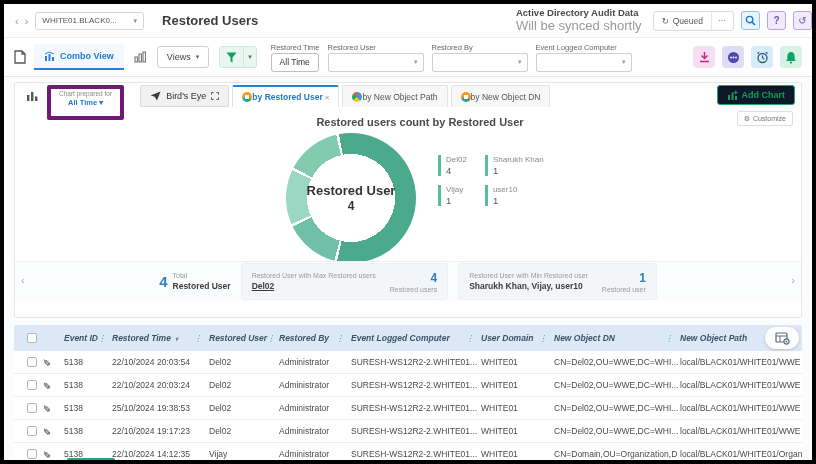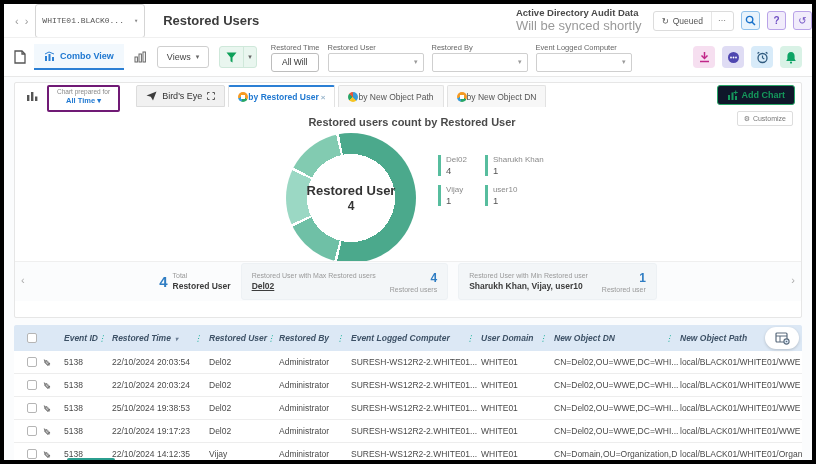--- a/index.html
+++ b/index.html
@@ -2,21 +2,21 @@
 <html><head>
 <meta charset="utf-8">
 <style>
   * { margin:0; padding:0; box-sizing:border-box; }
   html,body { width:816px; height:464px; font-family:"Liberation Sans", sans-serif; background:#000; }
   #frame { position:relative; width:816px; height:464px; border:4px solid #000; background:#fff; overflow:hidden; }
 
   
   .app-header { position:absolute; left:0; top:0; width:808px; height:33px; background:#fff; display:flex; align-items:center; padding:0 8px; }
   .nav-arrow { color:#999; font-size:11px; padding:0 3px; cursor:pointer; }
-  .domain-select { display:flex; align-items:center; gap:10px; border:1px solid #d5d5d5; border-radius:3px; height:34px; padding:0 6px; font-size:8px; color:#555; margin-left:4px;font-family:Liberation Mono, monospace; }
+  .domain-select { display:flex; align-items:center; gap:17px; border:1px solid #d5d5d5; border-radius:3px; height:18px; padding:0 6px; font-size:8px; color:#555; margin-left:4px; }
   .domain-select .caret { font-size:7px; color:#888; }
   .page-title-wrap { margin-left:18px; }
   .page-title { font-size:13px; font-weight:bold; color:#3c3c3c; line-height:14px; }
   .page-subtitle { font-size:7.5px; color:#8d8d8d; margin-top:1px; }
   .header-right { margin-left:auto; display:flex; align-items:center; gap:7px; }
   .sync-block { text-align:left; margin-right:4px; }
   .sync-title { font-size:9.5px; font-weight:bold; color:#4a4a4a; line-height:10px; }
   .sync-sub { font-size:13px; color:#999; }
   .queued-pill { display:flex; align-items:center; border:1px solid #dcdcdc; border-radius:3px; height:20px; font-size:8.5px; color:#555; }
   .queued-main { display:flex; align-items:center; gap:4px; padding:0 8px; border-right:1px solid #e6e6e6; height:100%; }
@@ -47,35 +47,35 @@
   .sq-btn.alarm { background:#d8ebf9; }
   .sq-btn.bell { background:#d9f2e6; }
 
   
   .content { position:absolute; left:0; top:73px; width:808px; height:383px; background:#fbfcfd; }
 
   
   .chart-card { position:absolute; left:10px; top:5px; width:788px; height:236px; background:#fff; border:1px solid #e6e6e6; border-radius:2px; }
   .chart-tabs-row { position:absolute; left:0; top:0; width:100%; height:26px; display:flex; align-items:flex-start; padding:2px 6px 0 6px; }
   .ct-icon-box { width:22px; height:22px; display:flex; align-items:center; justify-content:center; }
-  .prepared-box { border:2px solid #701a75; border-radius:2px; height:27px; padding:1px 8px; text-align:center; margin-left:4px; }
+  .prepared-box { border:4px solid #701a75; border-radius:2px; height:35px; padding:1px 8px; text-align:center; margin-left:4px; }
   .prepared-l1 { font-size:6.5px; color:#888; line-height:8px; }
   .prepared-l2 { font-size:7.5px; color:#1f78d1; font-weight:bold; line-height:9px; }
   .birdseye { display:flex; align-items:center; gap:5px; background:#f1f1f1; border:1px solid #dcdcdc; border-radius:2px 2px 0 0; height:22px; padding:0 9px; margin-left:16px; font-size:9px; font-weight:normal; color:#333; }
   .chart-tab { display:flex; align-items:center; height:22px; padding:0 9px; font-size:8.5px; color:#555; background:#f7f7f7; border:1px solid #e2e2e2; border-bottom:none; margin-left:3px; border-radius:2px 2px 0 0; }
   .chart-tab.active { background:#fff; border-top:2px solid #2b7fd4; color:#1f78d1; font-weight:bold; }
   .tab-close { color:#9ab6cc; font-size:8px; margin-left:2px; }
   .donut-ico { width:10px; height:10px; border-radius:50%;
     background: radial-gradient(circle, #fff 0 2.5px, transparent 2.5px),
                 conic-gradient(#f59a23 0 120deg, #27a567 120deg 200deg, #3a9bd5 200deg 260deg, #f59a23 260deg 360deg); }
   .pie-ico { width:10px; height:10px; border-radius:50%;
     background: conic-gradient(#3a9bd5 0 140deg, #f5c423 140deg 230deg, #27a567 230deg 310deg, #e4593a 310deg 360deg); }
   .add-chart-btn { margin-left:auto; display:flex; align-items:center; gap:4px; border:1px solid #27a567; background:#0f172a; color:#149a5c; border-radius:3px; height:20px; padding:0 9px; font-size:9px; font-weight:bold; }
   .customize-btn { position:absolute; right:8px; top:28px; display:flex; align-items:center; gap:3px; border:1px solid #ddd; background:#fff; border-radius:2px; height:15px; padding:0 6px; font-size:7px; color:#777; }
-  .chart-title { position:absolute; left:4px; top:33px; width:100%; text-align:center; font-size:11px; font-weight:bold; color:#4a4a4a; }
+  .chart-title { position:absolute; left:12px; top:33px; width:100%; text-align:center; font-size:11px; font-weight:bold; color:#4a4a4a; }
 
   .donut { position:absolute; left:271px; top:50px; width:130px; height:130px; border-radius:50%; }
   .donut-center { position:absolute; left:271px; top:50px; width:130px; height:130px; display:flex; flex-direction:column; align-items:center; justify-content:center; }
   .donut-center .dc1 { font-size:13px; font-weight:bold; color:#333; }
   .donut-center .dc2 { font-size:12px; font-weight:bold; color:#333; margin-top:1px; }
 
   .legend { position:absolute; left:423px; top:72px; display:grid; grid-template-columns:auto auto; column-gap:18px; row-gap:9px; }
   .legend-item { border-left:3px solid #57bd9e; padding-left:5px; }
   .legend-label { font-size:8px; color:#8a8a8a; line-height:10px; }
   .legend-value { font-size:9.5px; color:#555; line-height:11px; }
@@ -181,21 +181,21 @@
         <svg width="11" height="11" viewBox="0 0 11 11">
             <path d="M0.5 0.5 h10 l-4 5 v5 l-2 -1.2 v-3.8 z" fill="#0fa05a"></path>
           </svg>
       </span>
       <span class="filter-caret">▾</span>
     </div>
 
     <div class="filters">
       <div class="filter-field">
         <span class="ff-label">Restored Time</span>
-        <div class="ff-button">All Will</div>
+        <div class="ff-button">All Time</div>
       </div>
       <div class="filter-field">
         <span class="ff-label">Restored User</span>
         <div class="ff-select">
             <span class="caret">▾</span>
           </div>
       </div>
       <div class="filter-field">
         <span class="ff-label">Restored By</span>
         <div class="ff-select">

